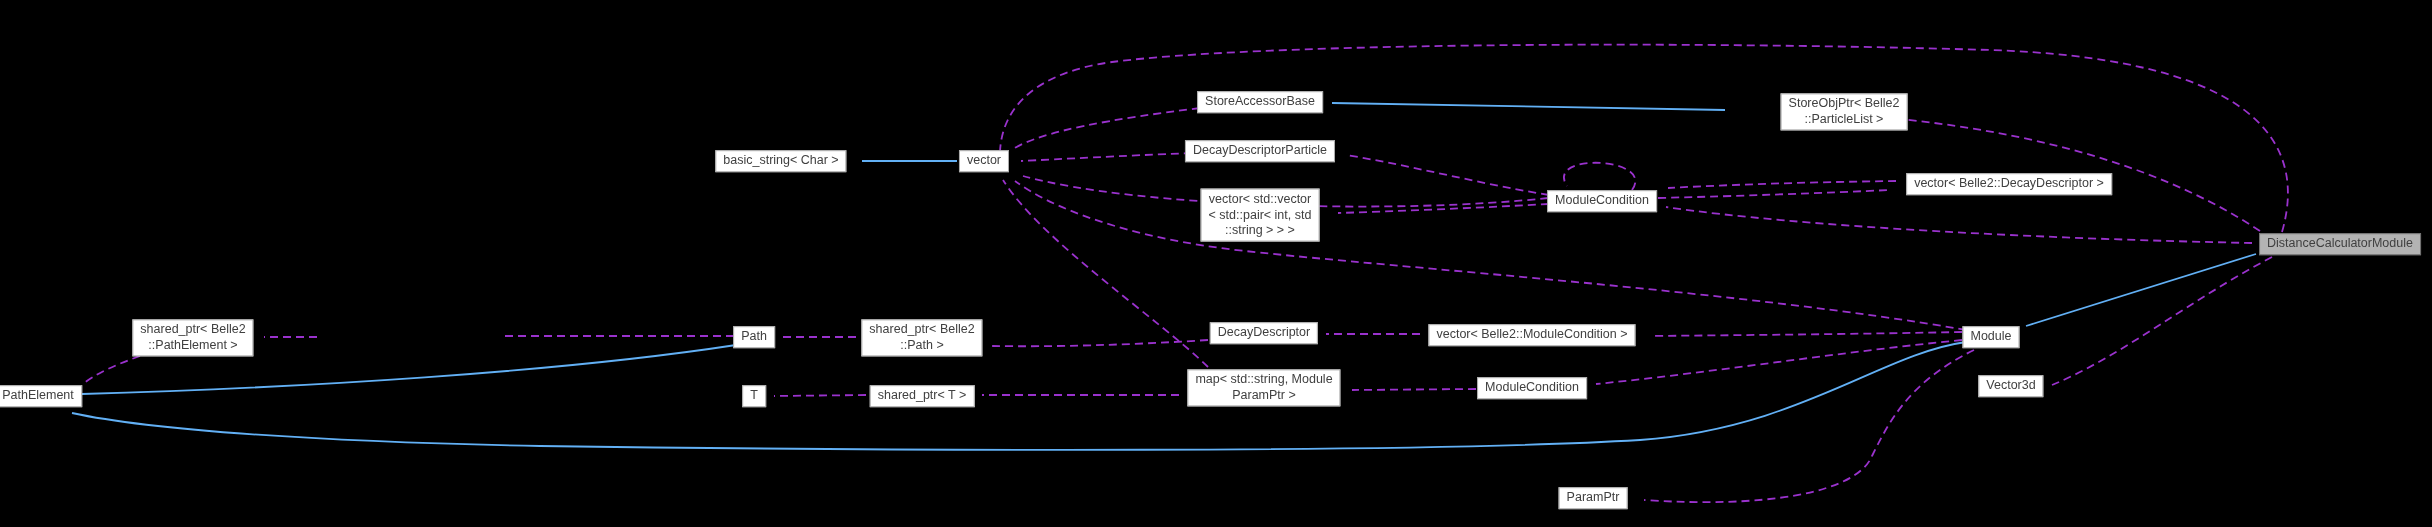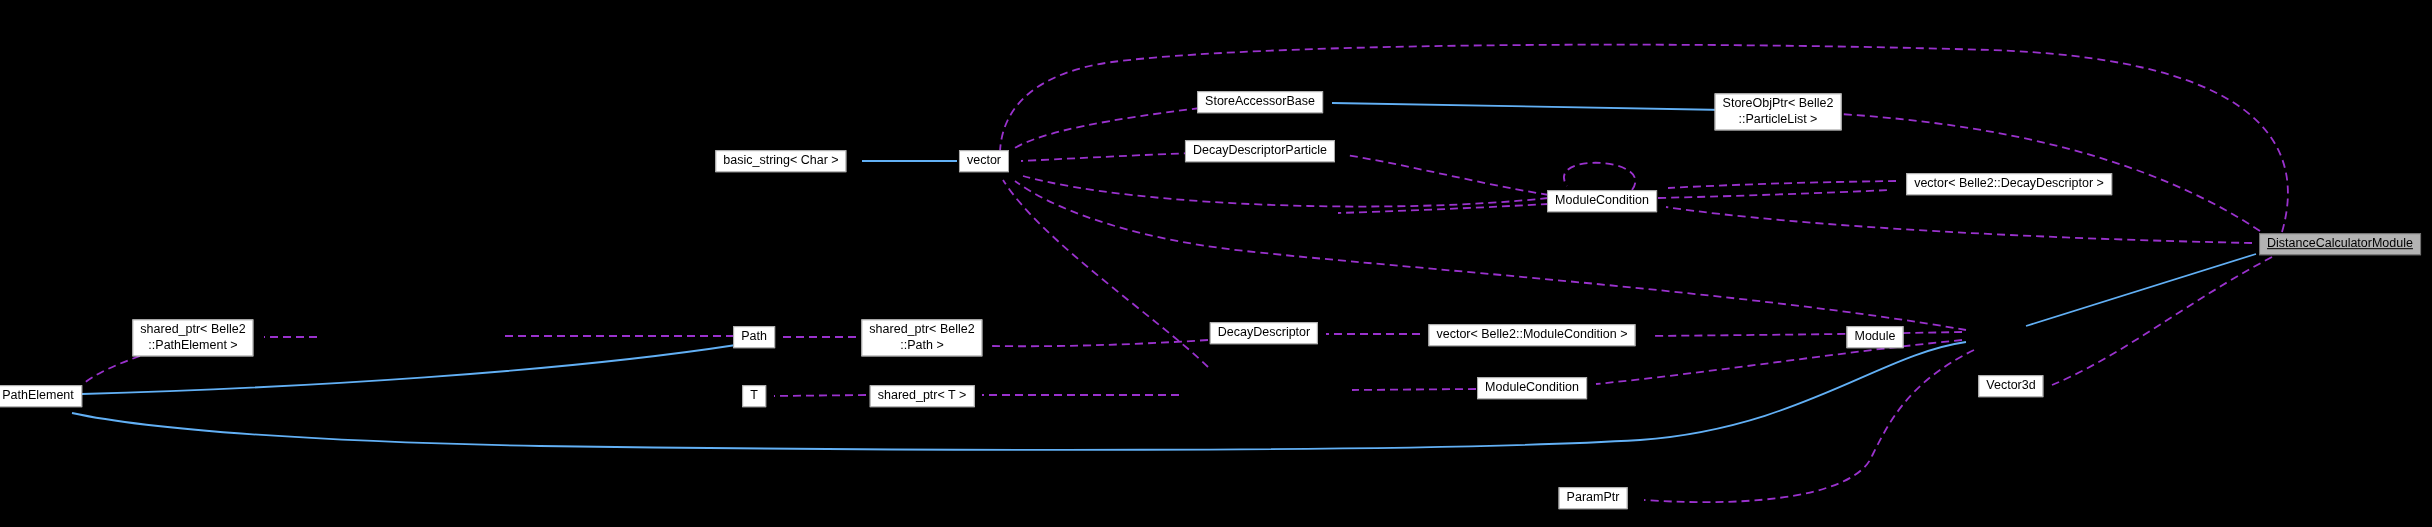--- a/index.html
+++ b/index.html
@@ -3,23 +3,23 @@
 <meta charset="utf-8">
 <style>
   html,body{margin:0;padding:0;background:#000;}
   .canvas{position:relative;width:2432px;height:527px;background:#000;overflow:hidden;
           font-family:"Liberation Sans","DejaVu Sans",sans-serif;}
   .edges{position:absolute;left:0;top:0;width:2432px;height:527px;}
   .edges path{fill:none;}
   .edges path.inh{stroke:#62b0f5;stroke-width:1.8;}
   .edges path.use{stroke:#9a32cd;stroke-width:1.8;stroke-dasharray:8 5;}
   .node{position:absolute;transform:translate(-50%,-50%);background:#ffffff;
-        border:1.6px solid #a9a9a9;color:#000000;font-size:12.5px;line-height:1.25;
+        border:1.6px solid #a9a9a9;color:#404040;font-size:12.5px;line-height:1.25;
         padding:2px 7px;text-align:center;white-space:pre-line;box-sizing:border-box;}
-  .node.hl{background:#b3b3b3;border-color:#6e6e6e;text-decoration:underline;}
+  .node.hl{background:#b3b3b3;border-color:#6e6e6e;}
 </style>
 </head>
 <body>
 
 <div class="canvas">
 
   <svg class="edges" viewBox="0 0 2432 527" width="2432" height="527" xmlns="http://www.w3.org/2000/svg">
     <defs>
       <marker id="ab" markerUnits="userSpaceOnUse" markerWidth="15" markerHeight="12" refX="14" refY="6" orient="auto">
         <path d="M0,0 L15,6 L0,12 z" fill="#62b0f5"></path>
@@ -60,33 +60,38 @@
     <path class="use" d="M 1974 350 C 1908 382 1888 424 1872 456 C 1856 494 1762 508 1644 500" marker-end="url(#ap)"></path>
     <path class="use" d="M 734 336 L 500 336" marker-end="url(#ap)"></path>
     <path class="use" d="M 317 337 L 264 337" marker-end="url(#ap)"></path>
     <path class="use" d="M 140 356 C 112 366 96 374 84 383" marker-end="url(#ap)"></path>
   </svg>
 
   <div class="node" style="left:781px;top:161px">basic_string&lt; Char &gt;</div>
   <div class="node" style="left:984px;top:161px">vector</div>
   <div class="node" style="left:1260px;top:102px">StoreAccessorBase</div>
   <div class="node" style="left:1260px;top:151px">DecayDescriptorParticle</div>
+  <div class="node" style="left:1260px;top:215px">vector&lt; std::vector
+&lt; std::pair&lt; int, std
+::string &gt; &gt; &gt;</div>
   <div class="node" style="left:1602px;top:201px">ModuleCondition</div>
-  <div class="node" style="left:1778px;top:112px">StoreObjPtr&lt; Belle2
+  <div class="node" style="left:1844px;top:112px">StoreObjPtr&lt; Belle2
 ::ParticleList &gt;</div>
   <div class="node" style="left:2009px;top:184px">vector&lt; Belle2::DecayDescriptor &gt;</div>
   <div class="node hl" style="left:2340px;top:244px">DistanceCalculatorModule</div>
   <div class="node" style="left:193px;top:338px">shared_ptr&lt; Belle2
 ::PathElement &gt;</div>
   <div class="node" style="left:754px;top:337px">Path</div>
   <div class="node" style="left:922px;top:338px">shared_ptr&lt; Belle2
 ::Path &gt;</div>
   <div class="node" style="left:1264px;top:333px">DecayDescriptor</div>
   <div class="node" style="left:1532px;top:335px">vector&lt; Belle2::ModuleCondition &gt;</div>
-  <div class="node" style="left:1875px;top:337px">Module</div>
+  <div class="node" style="left:1991px;top:337px">Module</div>
   <div class="node" style="left:38px;top:396px">PathElement</div>
   <div class="node" style="left:754px;top:396px">T</div>
   <div class="node" style="left:922px;top:396px">shared_ptr&lt; T &gt;</div>
+  <div class="node" style="left:1264px;top:388px">map&lt; std::string, Module
+ParamPtr &gt;</div>
   <div class="node" style="left:1532px;top:388px">ModuleCondition</div>
   <div class="node" style="left:2011px;top:386px">Vector3d</div>
   <div class="node" style="left:1593px;top:498px">ParamPtr</div>
 
 </div>
 
 </body></html>

